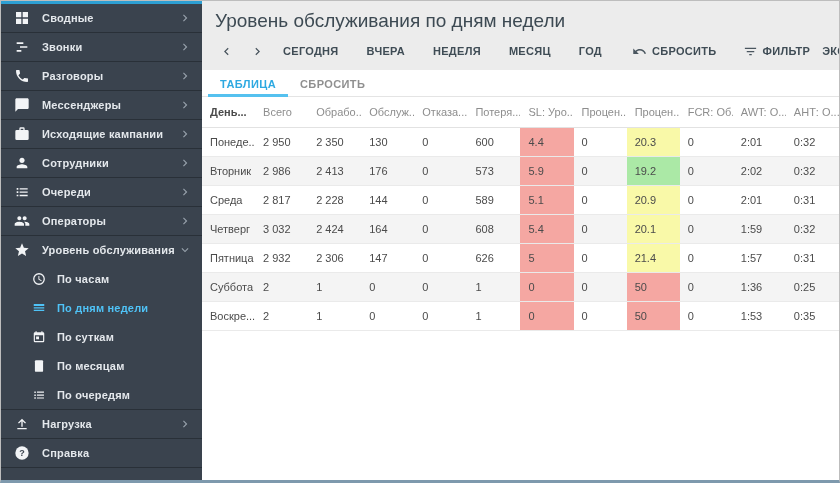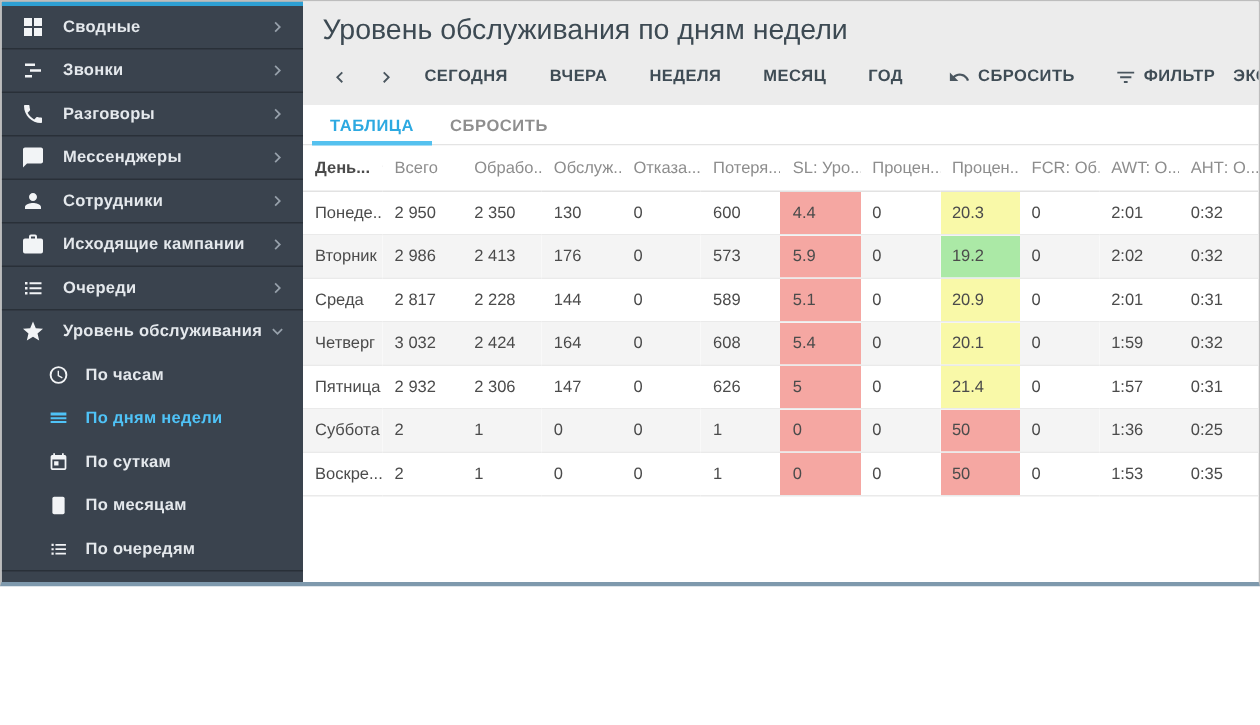--- a/index.html
+++ b/index.html
@@ -1,20 +1,20 @@
 <!DOCTYPE html>
 <html style="--c-red: #f5a7a2; --c-yellow: #f9f9a8; --c-green: #abe9a6;"><head>
 <meta charset="utf-8">
 <style>
   * { margin:0; padding:0; box-sizing:border-box; }
   html,body { background:#fff; }
   body { font-family:"Liberation Sans", sans-serif; }
 
   .app {
-    width:840px; height:391px;
+    width:840px; height:483px;
     display:flex;
     border:1px solid #bdbdbd;
     border-bottom:3px solid #7e99ad;
     overflow:hidden;
     background:#fff;
   }
 
   
   .sidebar {
     width:201px; flex:0 0 201px;
@@ -163,54 +163,69 @@
               <svg viewBox="0 0 24 24">
                 <path fill="currentColor" d="M10 6L8.59 7.41 13.17 12l-4.58 4.59L10 18l6-6z"></path>
               </svg>
             </span>
           </div>
         </div>
         <div class="side-group">
           <div class="side-item">
             <span class="ico">
               <svg viewBox="0 0 24 24">
+                <path fill="currentColor" d="M10 2h4a2 2 0 0 1 2 2v2h4a2 2 0 0 1 2 2v11a2 2 0 0 1-2 2H4a2 2 0 0 1-2-2V8a2 2 0 0 1 2-2h4V4a2 2 0 0 1 2-2zm0 4h4V4h-4v2z"></path>
+              </svg>
+            </span>
+            <span class="lbl">Исходящие кампании</span>
+            <span class="chev">
+              <svg viewBox="0 0 24 24">
+                <path fill="currentColor" d="M10 6L8.59 7.41 13.17 12l-4.58 4.59L10 18l6-6z"></path>
+              </svg>
+            </span>
+          </div>
+        </div>
+        <div class="side-group">
+          <div class="side-item">
+            <span class="ico">
+              <svg viewBox="0 0 24 24">
                 <path fill="currentColor" d="M12 12c2.21 0 4-1.79 4-4s-1.79-4-4-4-4 1.79-4 4 1.79 4 4 4zm0 2c-2.67 0-8 1.34-8 4v2h16v-2c0-2.66-5.33-4-8-4z"></path>
               </svg>
             </span>
             <span class="lbl">Сотрудники</span>
             <span class="chev">
               <svg viewBox="0 0 24 24">
                 <path fill="currentColor" d="M10 6L8.59 7.41 13.17 12l-4.58 4.59L10 18l6-6z"></path>
               </svg>
             </span>
           </div>
         </div>
         <div class="side-group">
           <div class="side-item">
             <span class="ico">
               <svg viewBox="0 0 24 24">
-                <path fill="currentColor" d="M10 2h4a2 2 0 0 1 2 2v2h4a2 2 0 0 1 2 2v11a2 2 0 0 1-2 2H4a2 2 0 0 1-2-2V8a2 2 0 0 1 2-2h4V4a2 2 0 0 1 2-2zm0 4h4V4h-4v2z"></path>
-              </svg>
-            </span>
-            <span class="lbl">Исходящие кампании</span>
-            <span class="chev">
-              <svg viewBox="0 0 24 24">
-                <path fill="currentColor" d="M10 6L8.59 7.41 13.17 12l-4.58 4.59L10 18l6-6z"></path>
-              </svg>
-            </span>
-          </div>
-        </div>
-        <div class="side-group">
-          <div class="side-item">
-            <span class="ico">
-              <svg viewBox="0 0 24 24">
                 <path fill="currentColor" d="M4 6h2.5v2.5H4zM8.5 6.2h12v2h-12zM4 11h2.5v2.5H4zM8.5 11.2h12v2h-12zM4 16h2.5v2.5H4zM8.5 16.2h12v2h-12z"></path>
               </svg>
             </span>
             <span class="lbl">Очереди</span>
+            <span class="chev">
+              <svg viewBox="0 0 24 24">
+                <path fill="currentColor" d="M10 6L8.59 7.41 13.17 12l-4.58 4.59L10 18l6-6z"></path>
+              </svg>
+            </span>
+          </div>
+        </div>
+        <div class="side-group">
+          <div class="side-item">
+            <span class="ico">
+              <svg viewBox="0 0 24 24">
+                <path fill="currentColor" d="M16 11c1.66 0 3-1.34 3-3s-1.34-3-3-3-3 1.34-3 3 1.34 3 3 3zm-8 0c1.66 0 3-1.34 3-3S9.66 5 8 5 5 6.34 5 8s1.34 3 3 3zm0 2c-2.33 0-7 1.17-7 3.5V19h14v-2.5C15 14.17 10.33 13 8 13zm8 0c-.29 0-.62.02-.97.05 1.16.84 1.97 1.97 1.97 3.45V19h6v-2.5c0-2.33-4.67-3.5-7-3.5z"></path>
+              </svg>
+            </span>
+            <span class="lbl">Операторы</span>
             <span class="chev">
               <svg viewBox="0 0 24 24">
                 <path fill="currentColor" d="M10 6L8.59 7.41 13.17 12l-4.58 4.59L10 18l6-6z"></path>
               </svg>
             </span>
           </div>
         </div>
         <div class="side-group">
           <div class="side-item">
             <span class="ico">
@@ -266,24 +281,24 @@
                 </svg>
               </span>
               <span class="lbl">По очередям</span>
             </div>
           </div>
         </div>
         <div class="side-group">
           <div class="side-item">
             <span class="ico">
               <svg viewBox="0 0 24 24">
-                <path fill="currentColor" d="M16 11c1.66 0 3-1.34 3-3s-1.34-3-3-3-3 1.34-3 3 1.34 3 3 3zm-8 0c1.66 0 3-1.34 3-3S9.66 5 8 5 5 6.34 5 8s1.34 3 3 3zm0 2c-2.33 0-7 1.17-7 3.5V19h14v-2.5C15 14.17 10.33 13 8 13zm8 0c-.29 0-.62.02-.97.05 1.16.84 1.97 1.97 1.97 3.45V19h6v-2.5c0-2.33-4.67-3.5-7-3.5z"></path>
-              </svg>
-            </span>
-            <span class="lbl">Операторы</span>
+                <path fill="currentColor" d="M5 20h14v-2H5zM12 4l-6 6 1.41 1.41L11 7.83V16h2V7.83l3.59 3.58L18 10z"></path>
+              </svg>
+            </span>
+            <span class="lbl">Нагрузка</span>
             <span class="chev">
               <svg viewBox="0 0 24 24">
                 <path fill="currentColor" d="M10 6L8.59 7.41 13.17 12l-4.58 4.59L10 18l6-6z"></path>
               </svg>
             </span>
           </div>
         </div>
         <div class="side-group">
           <div class="side-item">
             <span class="ico">

